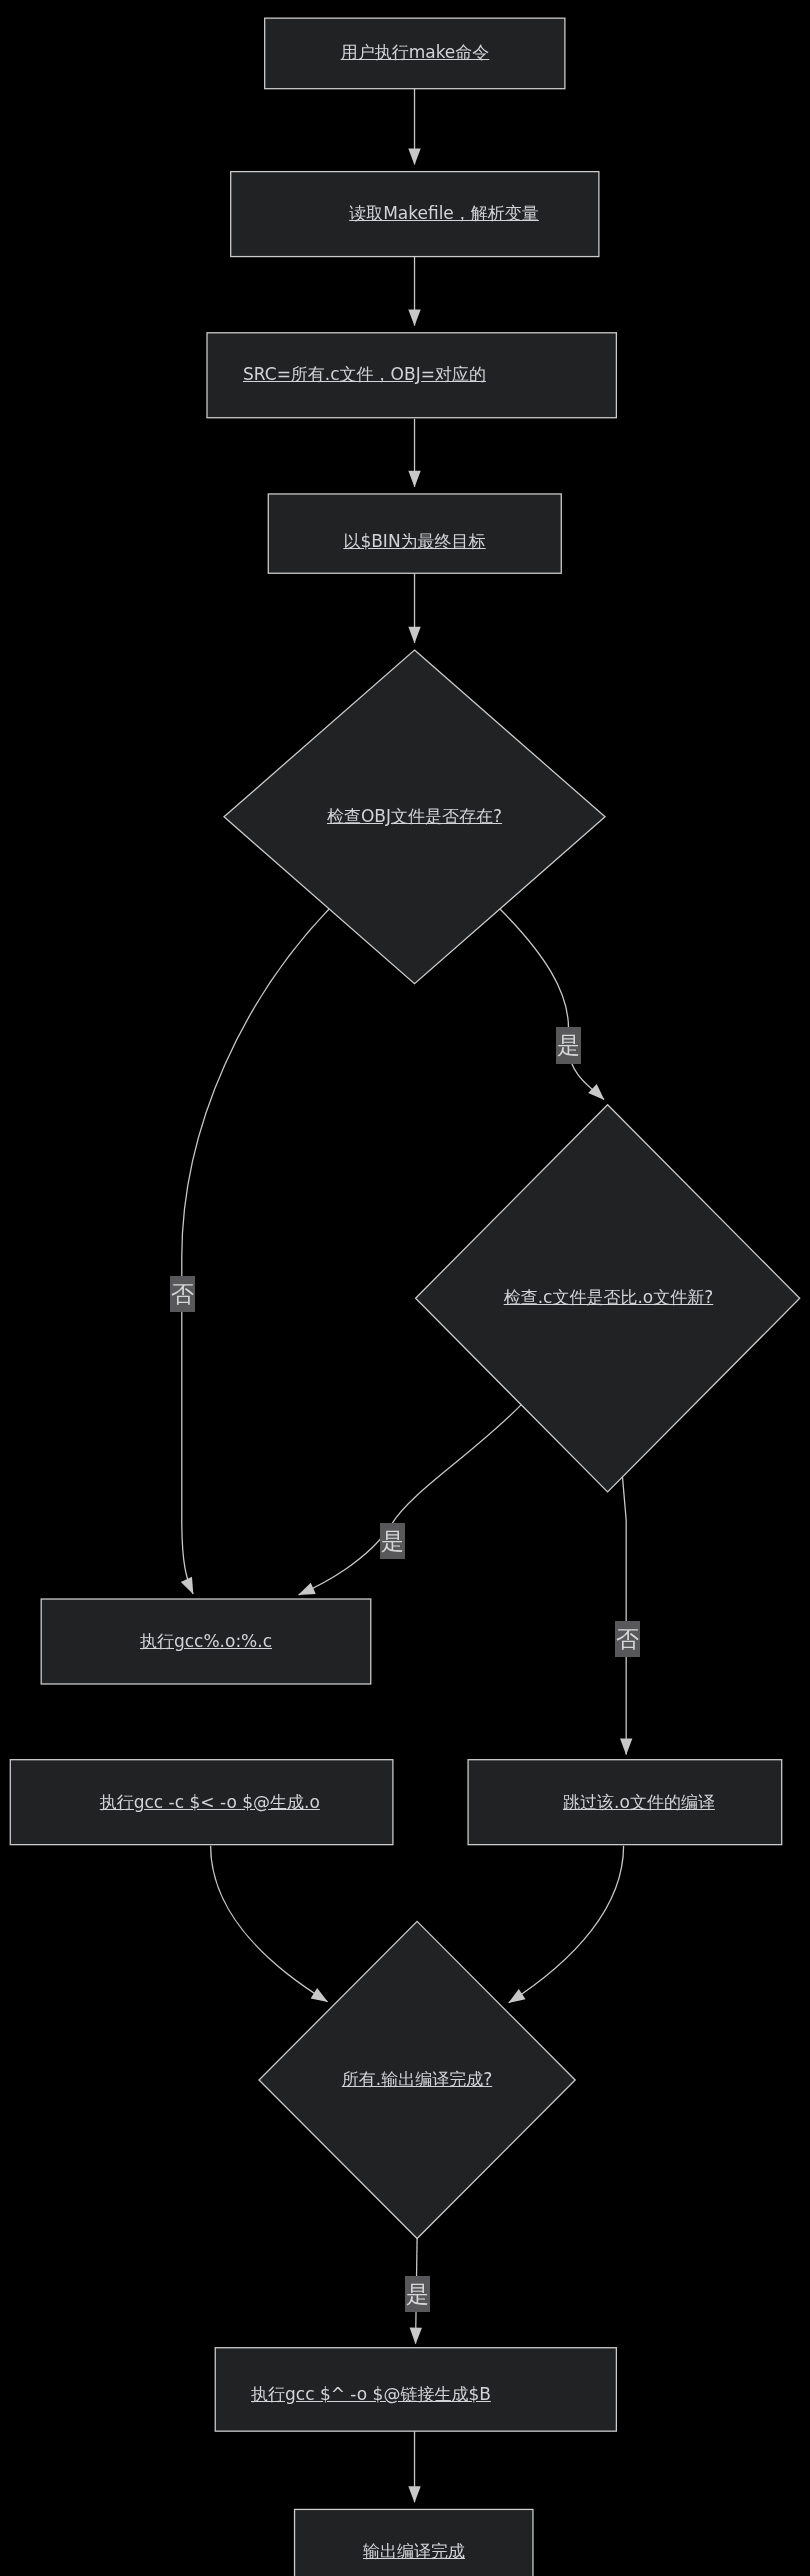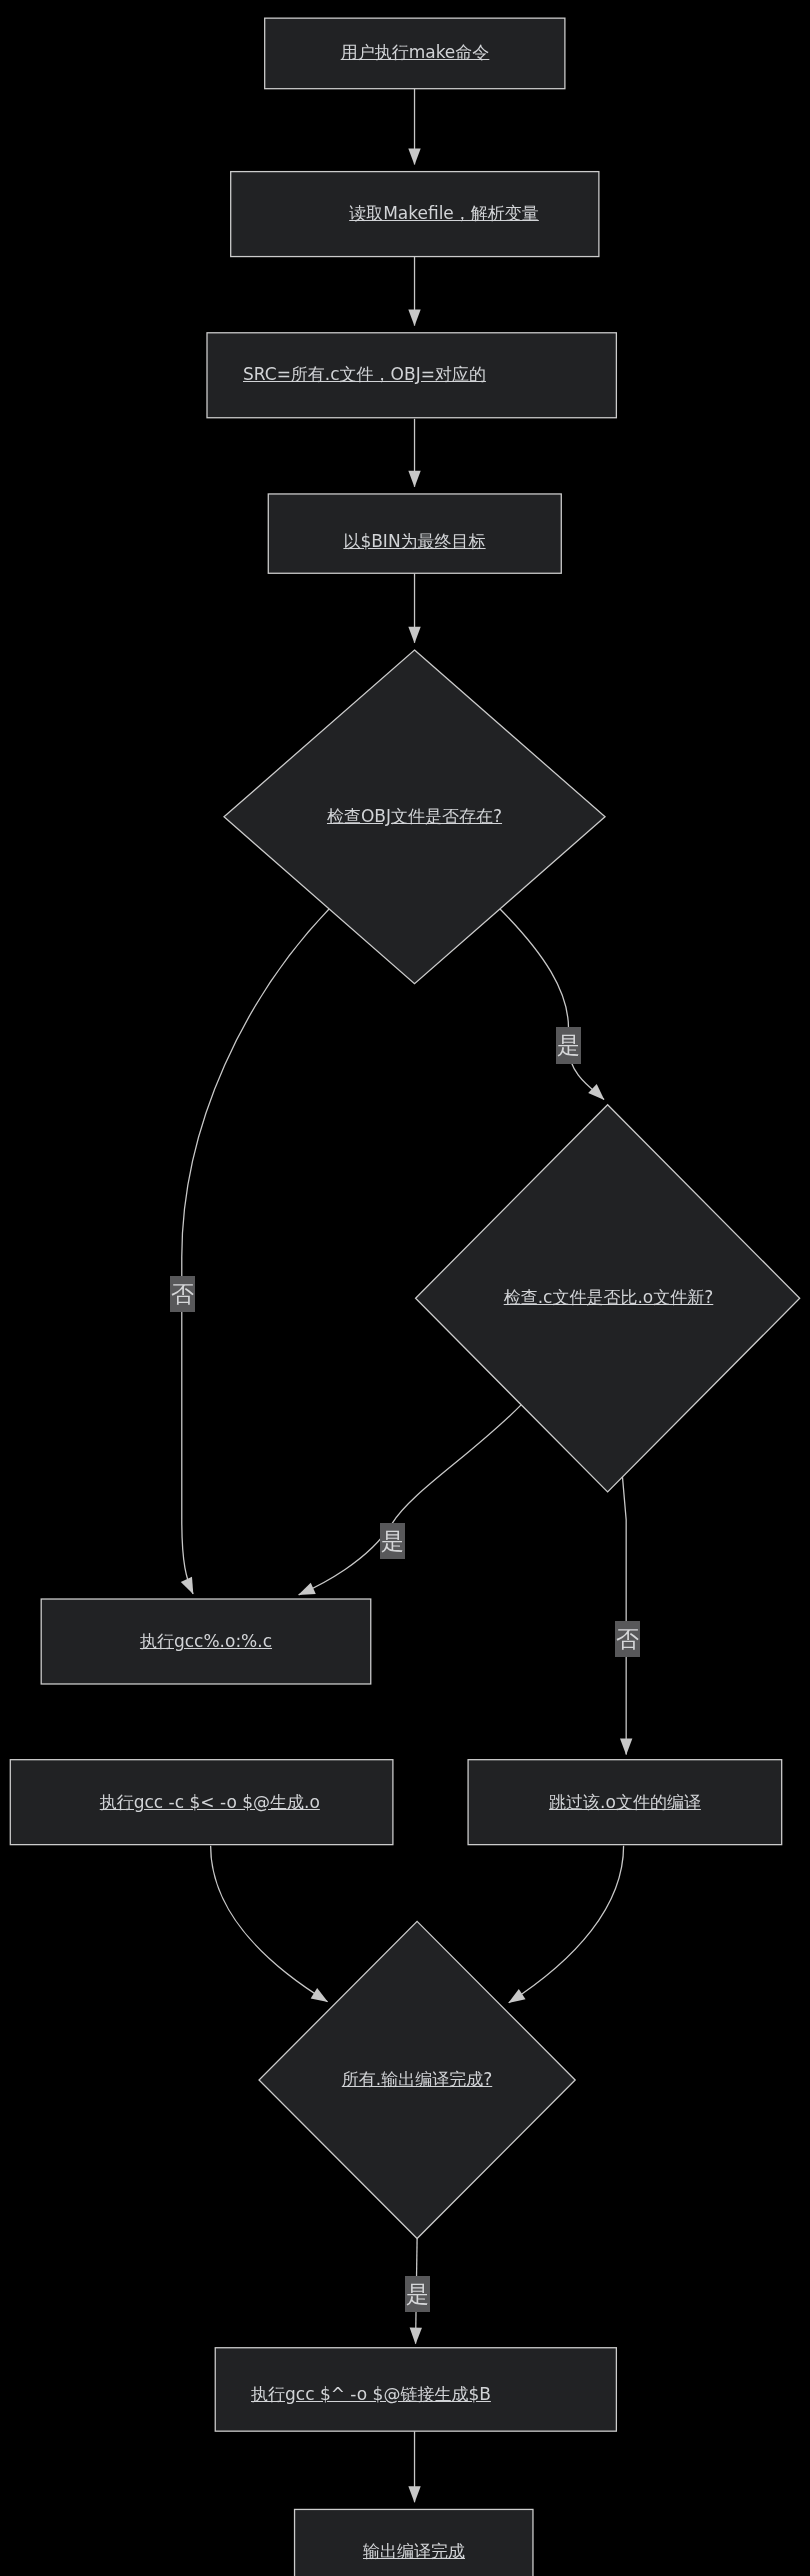--- a/index.html
+++ b/index.html
@@ -88,21 +88,21 @@
   <div class="node-label" style="left:269px;top:495px;width:291px;height:77px;margin-top:8px;">以$BIN为最终目标</div>
 
   <div class="node-label" style="left:234px;top:786px;width:361px;height:62px;">检查OBJ文件是否存在?</div>
 
   <div class="node-label" style="left:428px;top:1267px;width:361px;height:62px;">检查.c文件是否比.o文件新?</div>
 
   <div class="node-label" style="left:42px;top:1600px;width:328px;height:83px;">执行gcc%.o:%.c</div>
 
   <div class="node-label" style="left:11.3px;top:1761px;width:381px;height:83px;margin-left:8px;">执行gcc -c $&lt; -o $@生成.o</div>
 
-  <div class="node-label" style="left:469px;top:1761px;width:312px;height:83px;">跳过该.o文件的编译</div>
+  <div class="node-label" style="left:469px;top:1761px;width:340px;height:83px;">跳过该.o文件的编译</div>
 
   <div class="node-label" style="left:247px;top:2049px;width:340px;height:62px;">所有.输出编译完成?</div>
 
   <div class="node-label clip-left" style="left:216px;top:2349px;width:399px;height:91px;">执行gcc $^ -o $@链接生成$B</div>
 
   <div class="node-label" style="left:296px;top:2511px;width:236px;height:82px;">输出编译完成</div>
 
   <div class="badge" style="left:556px;top:1027px;width:25px;height:37px;">是</div>
 
   <div class="badge" style="left:170px;top:1276px;width:25px;height:36px;">否</div>

